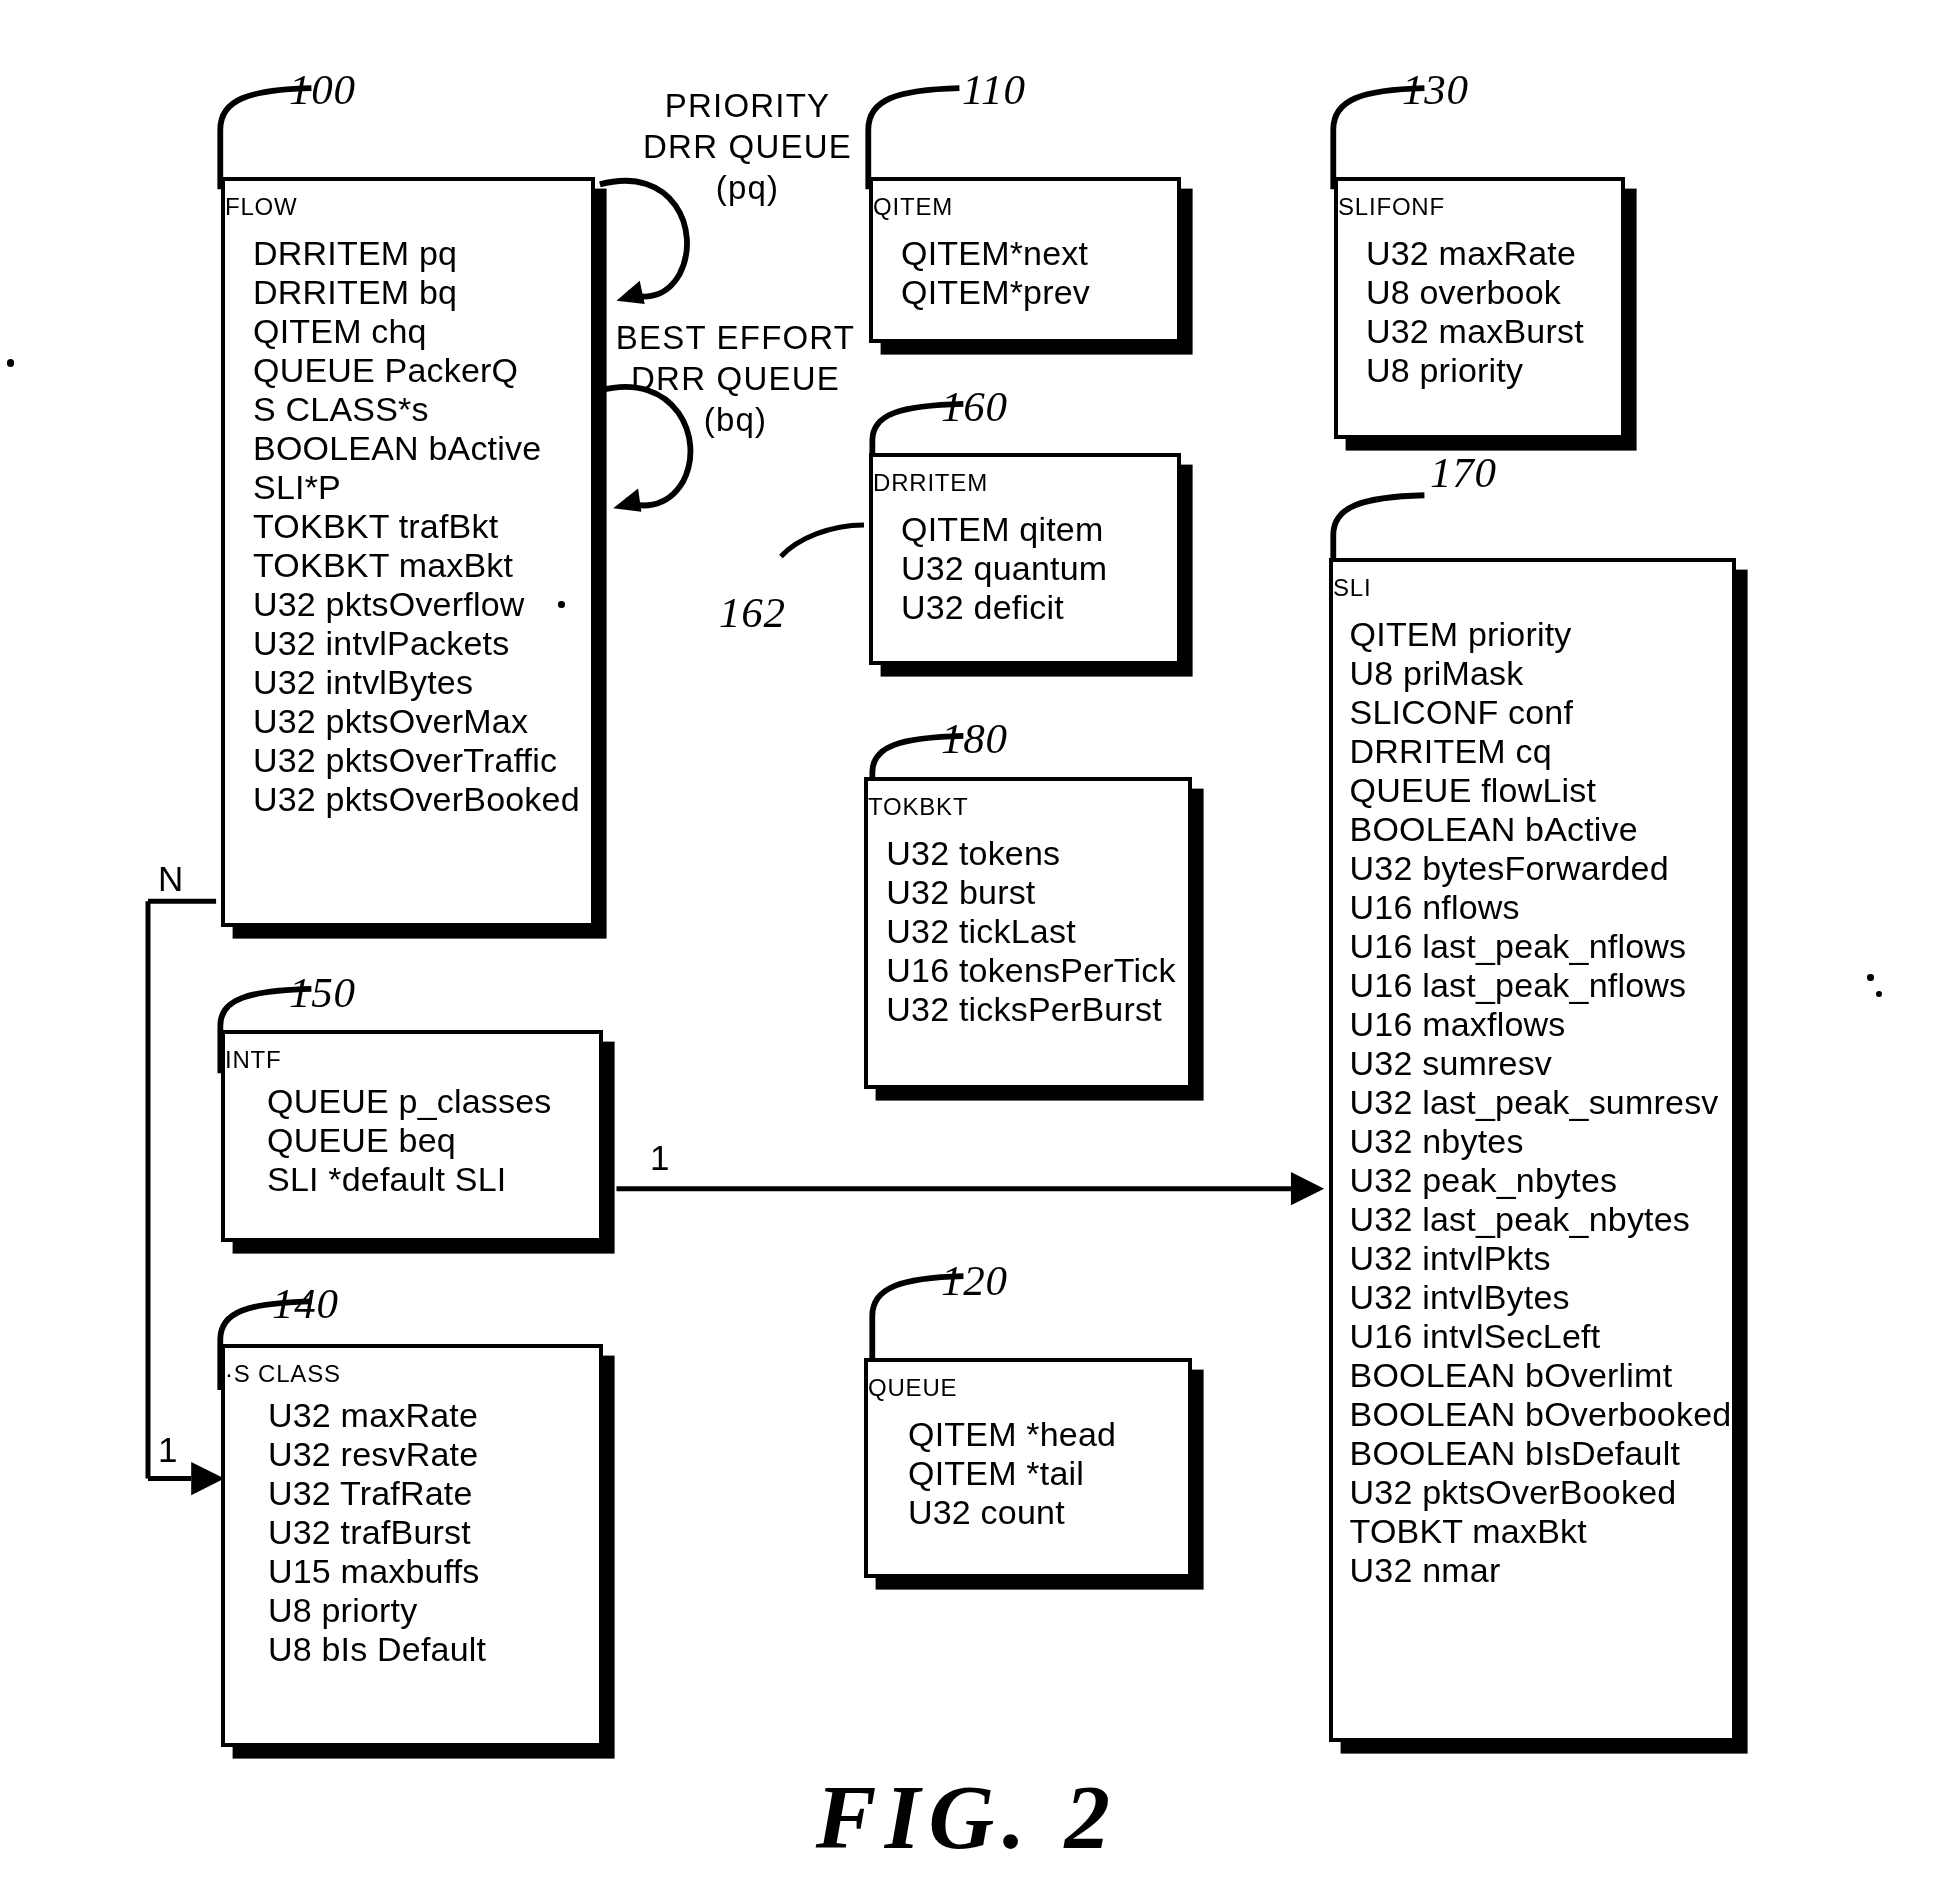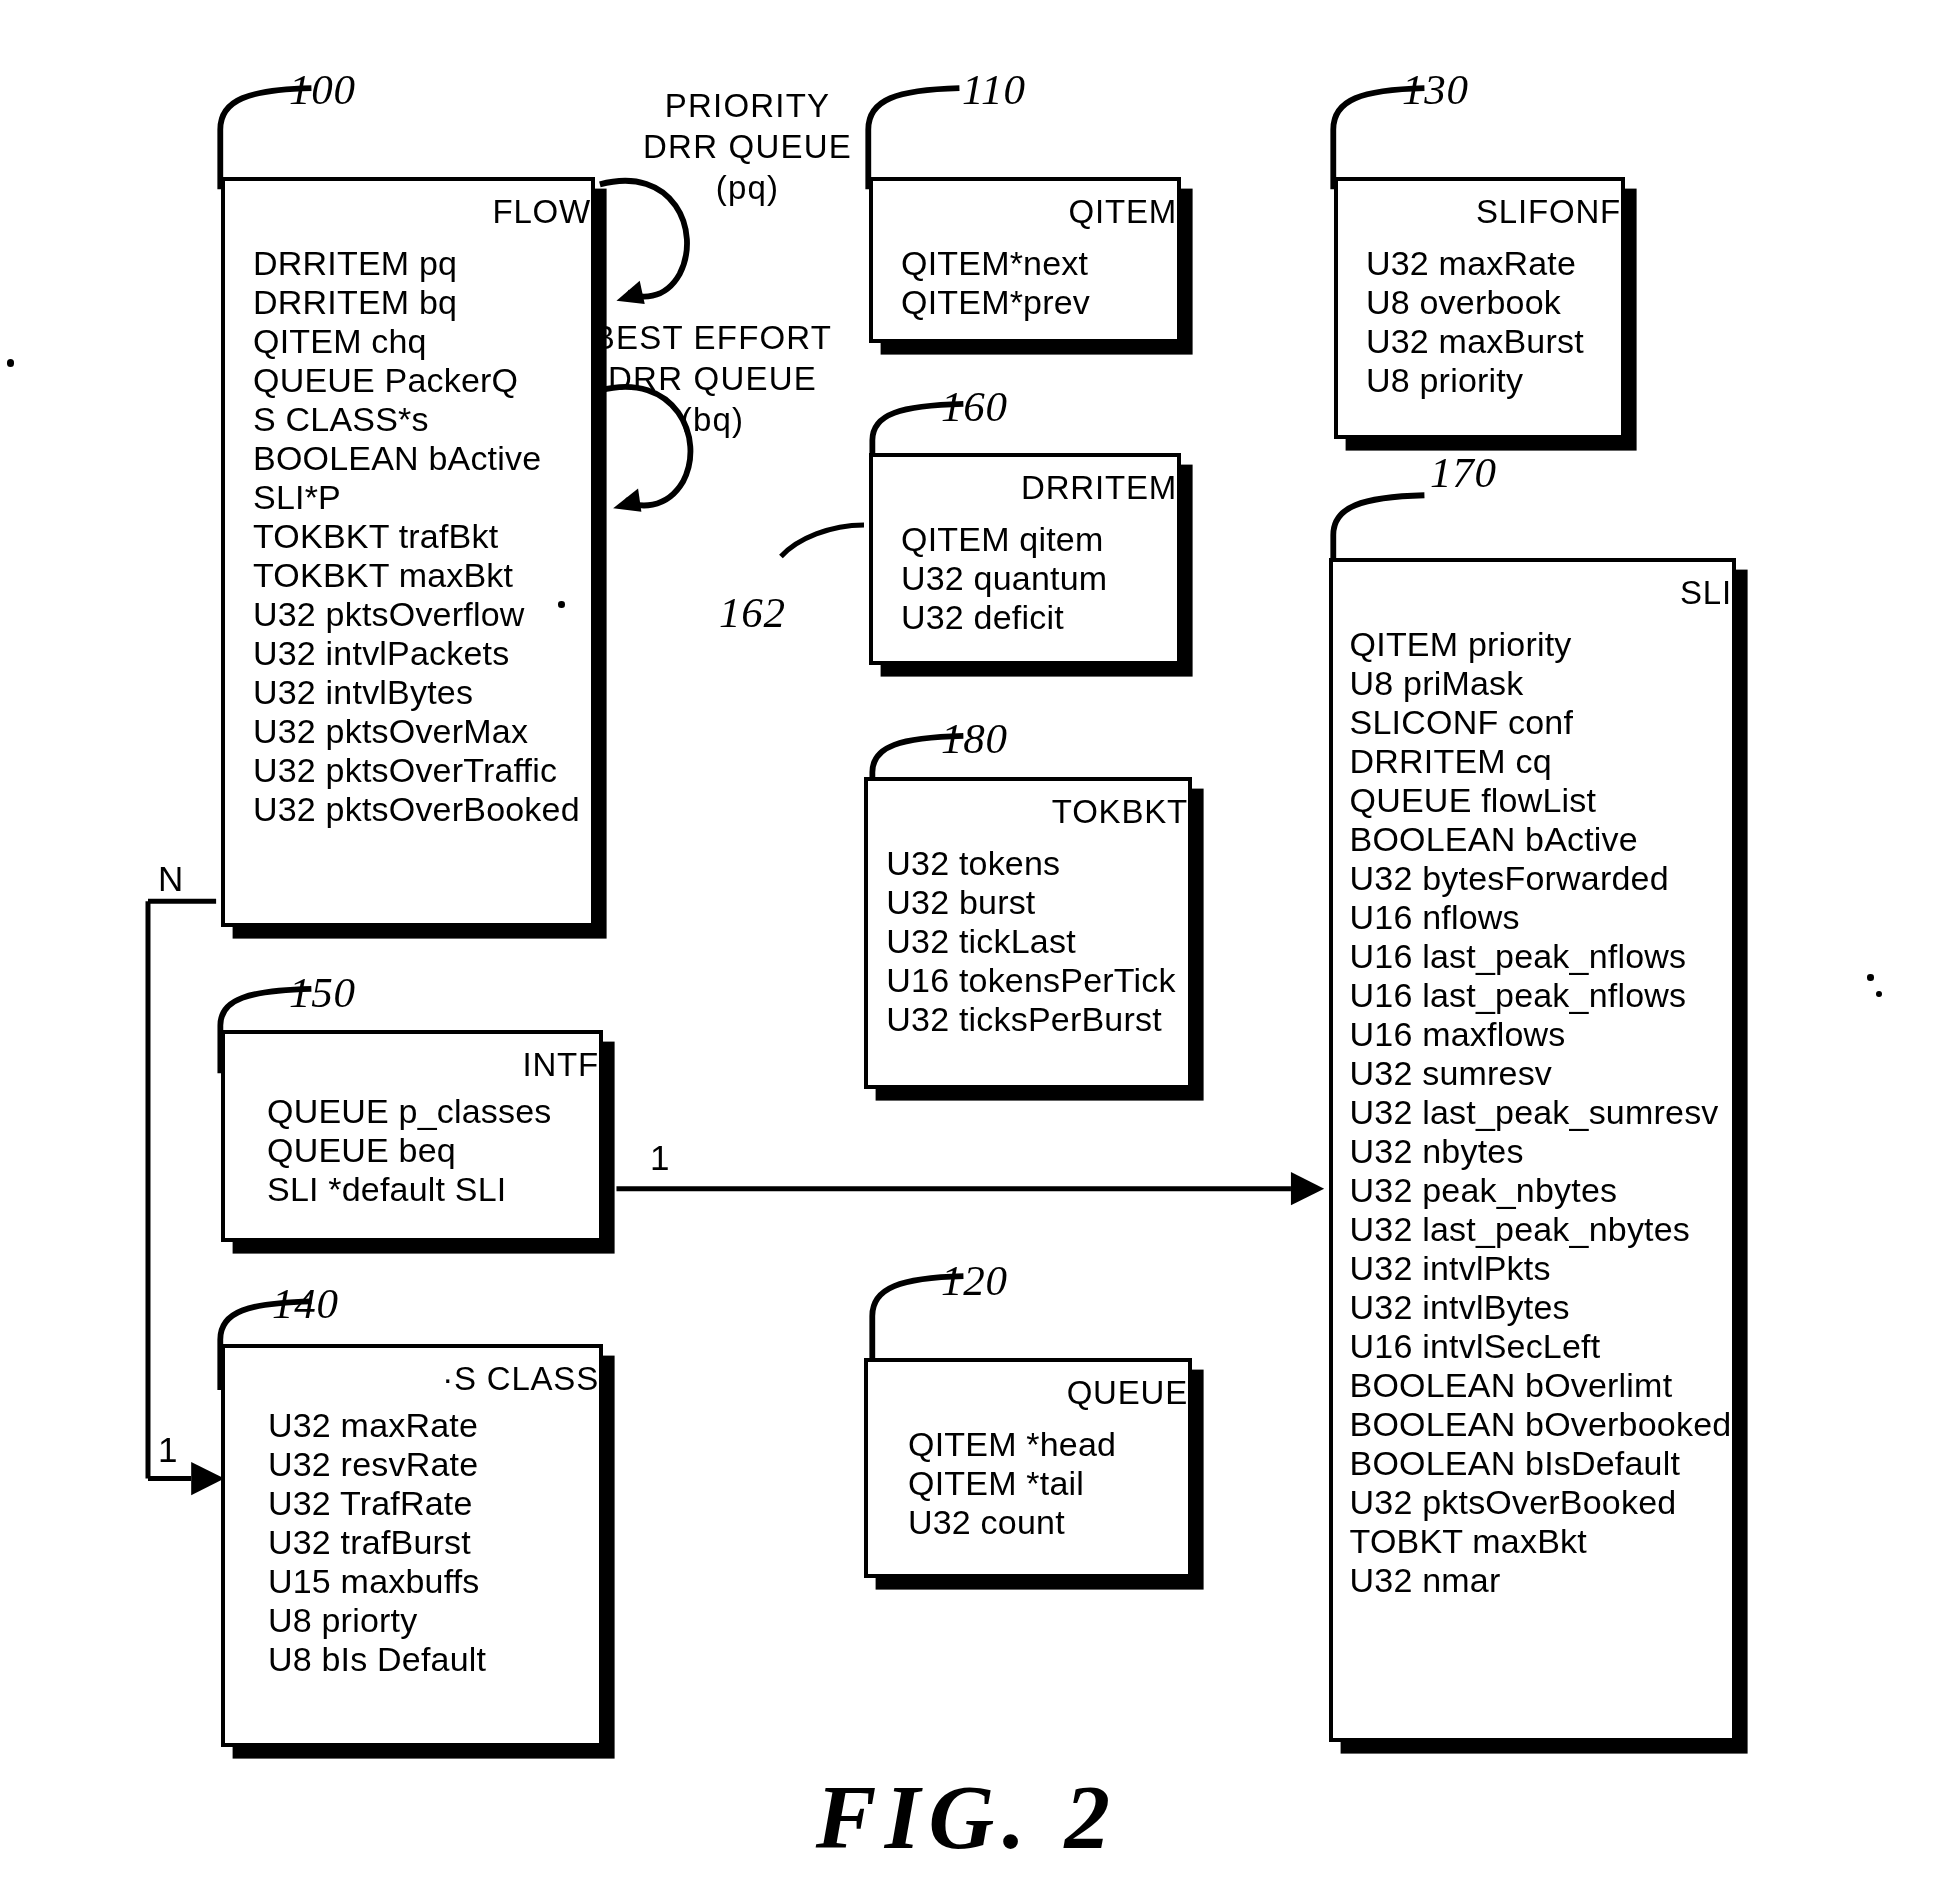--- a/index.html
+++ b/index.html
@@ -19,27 +19,26 @@
 
   
   .box {
     position: absolute;
     box-sizing: border-box;
     background: #ffffff;
     border: 4.2px solid #000000;
     box-shadow: 11.6px 11.6px 0 0 #000000;
   }
   .box-title {
-    text-align: right;
-    font-size: 33px;
+    text-align: left;
+    font-size: 24px;
     letter-spacing: 0.8px;
     margin-top: 11.6px;
     margin-bottom: 8.3px;
     white-space: nowrap;
-    margin-left: 16px;
   }
   .fields {
     padding-left: 28px;
     padding-right: 25px;
   }
   .field {
     font-size: 34px;
     line-height: 39px;
     white-space: nowrap;
     letter-spacing: 0.2px;
@@ -310,21 +309,21 @@
       <div class="field">U32 count</div>
     </div>
   </div>
 
   <div class="label" style="left:631px; top:85px; width:233px;">
     <div>PRIORITY</div>
     <div>DRR QUEUE</div>
     <div>(pq)</div>
   </div>
 
-  <div class="label" style="left:588px; top:317px; width:249px;">
+  <div class="label" style="left:611px; top:317px; width:249px;">
     <div>BEST EFFORT</div>
     <div>DRR QUEUE</div>
     <div>(bq)</div>
   </div>
 
   <div class="mult" style="left:158px; top:859px;">N</div>
   <div class="mult" style="left:158px; top:1430px;">1</div>
   <div class="mult" style="left:650px; top:1138px;">1</div>
 
   <div class="speck" style="left:6.6px; top:359px; width:7.5px; height:7.5px;"></div>

